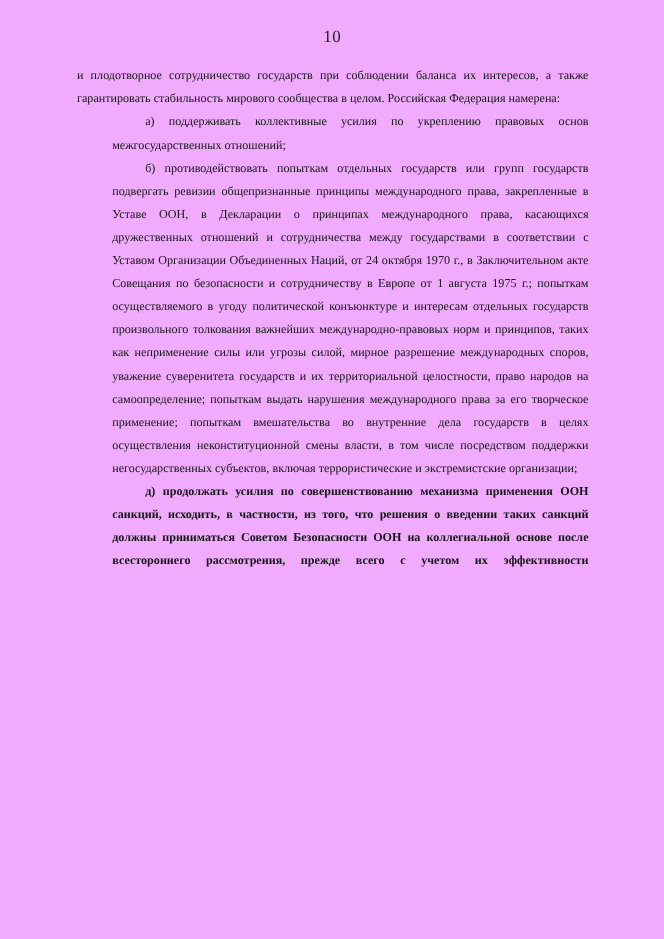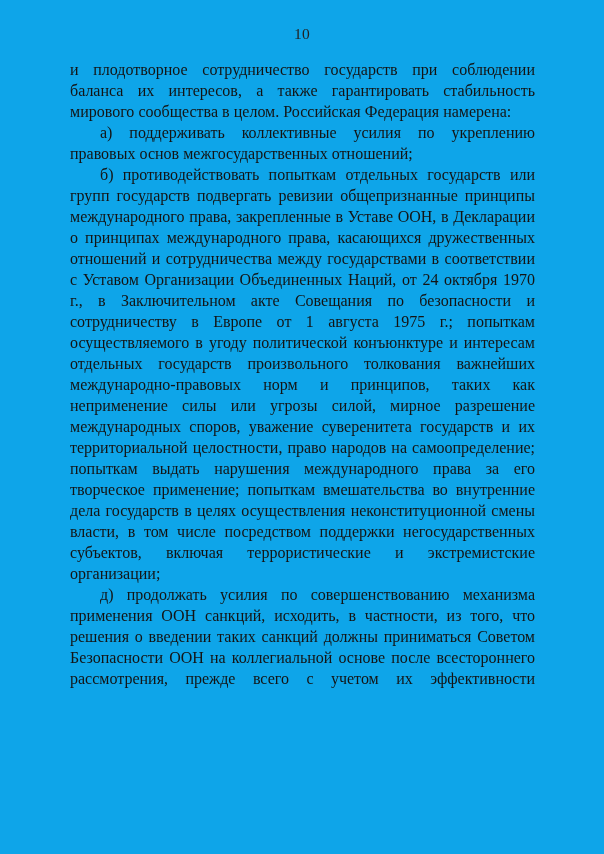--- a/index.html
+++ b/index.html
@@ -5,21 +5,21 @@
 <style>
   html, body {
     margin: 0;
     padding: 0;
     background: #ffffff;
   }
   .page {
     position: relative;
     width: 604px;
     height: 854px;
-    background: #0ea5e9;
+    background: #f0abfc;
     overflow: hidden;
     font-family: "Liberation Serif", "DejaVu Serif", serif;
     color: #1a1a1a;
     box-sizing: border-box;
   }
   .page-number {
     position: absolute;
     top: 26px;
     left: 0;
     width: 604px;
@@ -32,36 +32,38 @@
   .body-text {
     position: absolute;
     top: 59px;
     left: 70px;
     width: 465px;
   }
   .para {
     margin: 0;
     text-align: justify;
     text-justify: inter-word;
-    font-size: 16px;
+    font-size: 11px;
     line-height: 21px;
     color: #141414;
     hyphens: none;
     -webkit-hyphens: none;
     word-spacing: 0.1px;
   }
   .para.indent {
     text-indent: 30px;
+    margin-left: 32px;
   }
   .para.flush {
     text-indent: 0;
   }
   
   .para:last-child {
     text-align-last: justify;
+    font-weight: bold;
   }
   .para.ragged-last {
     text-align-last: auto;
   }
 </style>
 </head>
 <body>
 
 <div class="page">
 

